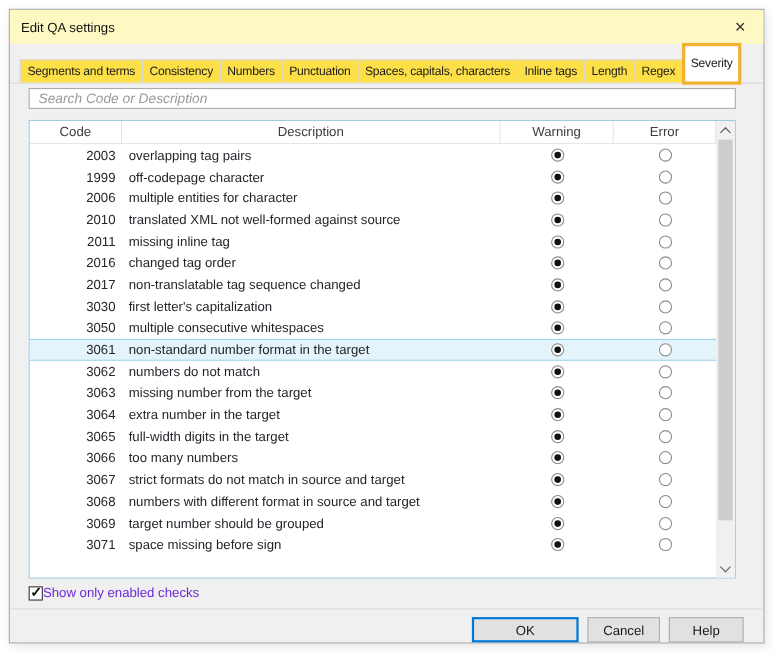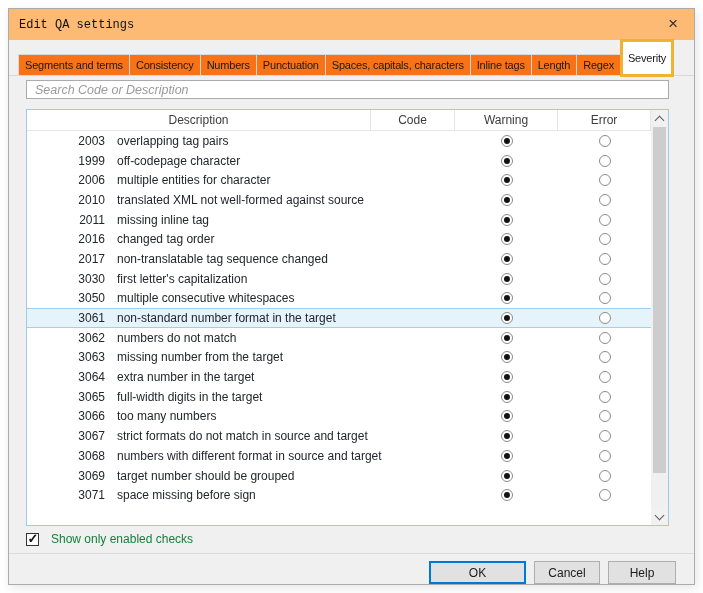--- a/index.html
+++ b/index.html
@@ -7,34 +7,34 @@
     width:703px; height:593px; background:#ffffff; position:relative;
     font-family:"Liberation Sans", sans-serif; overflow:hidden;
     -webkit-font-smoothing:antialiased;
   }
   .dialog {
     position:absolute; left:8px; top:8px; width:687px; height:577px;
     background:#F0F0F0; border:1px solid #ABABAB; box-sizing:border-box;
     box-shadow:2px 3px 10px rgba(0,0,0,0.10);
   }
   
-  .titlebar { height:31px; background:#fdba74; display:flex; align-items:center;font-family:Liberation Mono, monospace; }
+  .titlebar { height:31px; background:#fef9c3; display:flex; align-items:center; }
   .title { padding-left:10px; font-size:12px; color:#111; }
   .close-btn {
     margin-left:auto; width:42px; height:100%; display:flex; align-items:center;
     justify-content:center; font-size:17px; color:#333; cursor:default; line-height:1;
   }
   
   .tabstrip {
     position:absolute; left:0; right:0; top:41px; height:26px;
     display:flex; align-items:flex-end; padding-left:9px;
     border-bottom:1px solid #D9D9D9; box-sizing:border-box;
   }
   .tab {
-    background:#f97316; border:1px solid #D9D9D9; border-bottom:none;
+    background:#fde047; border:1px solid #D9D9D9; border-bottom:none;
     padding:4px 6px; font-size:11px; letter-spacing:-0.2px; color:#1a1a1a;
     margin-right:-1px; margin-bottom:0; white-space:nowrap;
   }
   .tab.active {
     background:#ffffff; border:3px solid var(--tab-hl); padding:10px 5px;
     margin-bottom:-2px; position:relative; z-index:2;
   }
   
   .search-input {
     position:absolute; left:17px; top:71px; width:643px; height:19px;
@@ -88,21 +88,21 @@
     display:flex; align-items:center; justify-content:center;
   }
   .sb-btn.up { top:0; } .sb-btn.down { bottom:0; }
   .chev { width:6px; height:6px; border-right:1.4px solid #5c5c5c; border-bottom:1.4px solid #5c5c5c; }
   .chev.up   { transform:rotate(-135deg); margin-top:3px; }
   .chev.down { transform:rotate(45deg); margin-bottom:3px; }
   .sb-thumb { position:absolute; left:2px; width:13px; top:17px; height:346px; background:#CDCDCD; }
   
   .checkbox-row {
     position:absolute; left:17px; top:523px; display:flex; align-items:center;
-    gap:12px; font-size:12px; color:#15803d;
+    gap:0; font-size:12px; color:#6d28d9;
   }
   .checkbox {
     width:13px; height:13px; border:1px solid #333; background:#fff;
     position:relative; box-sizing:border-box; flex:none;
   }
   .checkbox.checked::after {
     content:'\2713'; position:absolute; left:0.5px; top:-2.5px;
     font-size:13px; font-weight:bold; color:#111;
   }
   .divider { position:absolute; left:0; right:0; top:544px; height:1px; background:#DCDCDC; }
@@ -137,22 +137,22 @@
       <div class="tab">Inline tags</div>
       <div class="tab">Length</div>
       <div class="tab">Regex</div>
       <div class="tab active">Severity</div>
     </div>
 
   <input class="search-input" type="text" placeholder="Search Code or Description" style="">
 
   <div class="table">
     <div class="thead">
+      <div class="th c-code">Code</div>
       <div class="th c-desc">Description</div>
-      <div class="th c-code">Code</div>
       <div class="th c-warn">Warning</div>
       <div class="th c-err">Error</div>
     </div>
 
     <div class="tbody">
 
     <div class="row">
         <span class="cell c-code">2003</span>
         <span class="cell c-desc">overlapping tag pairs</span>
         <span class="cell c-warn">

